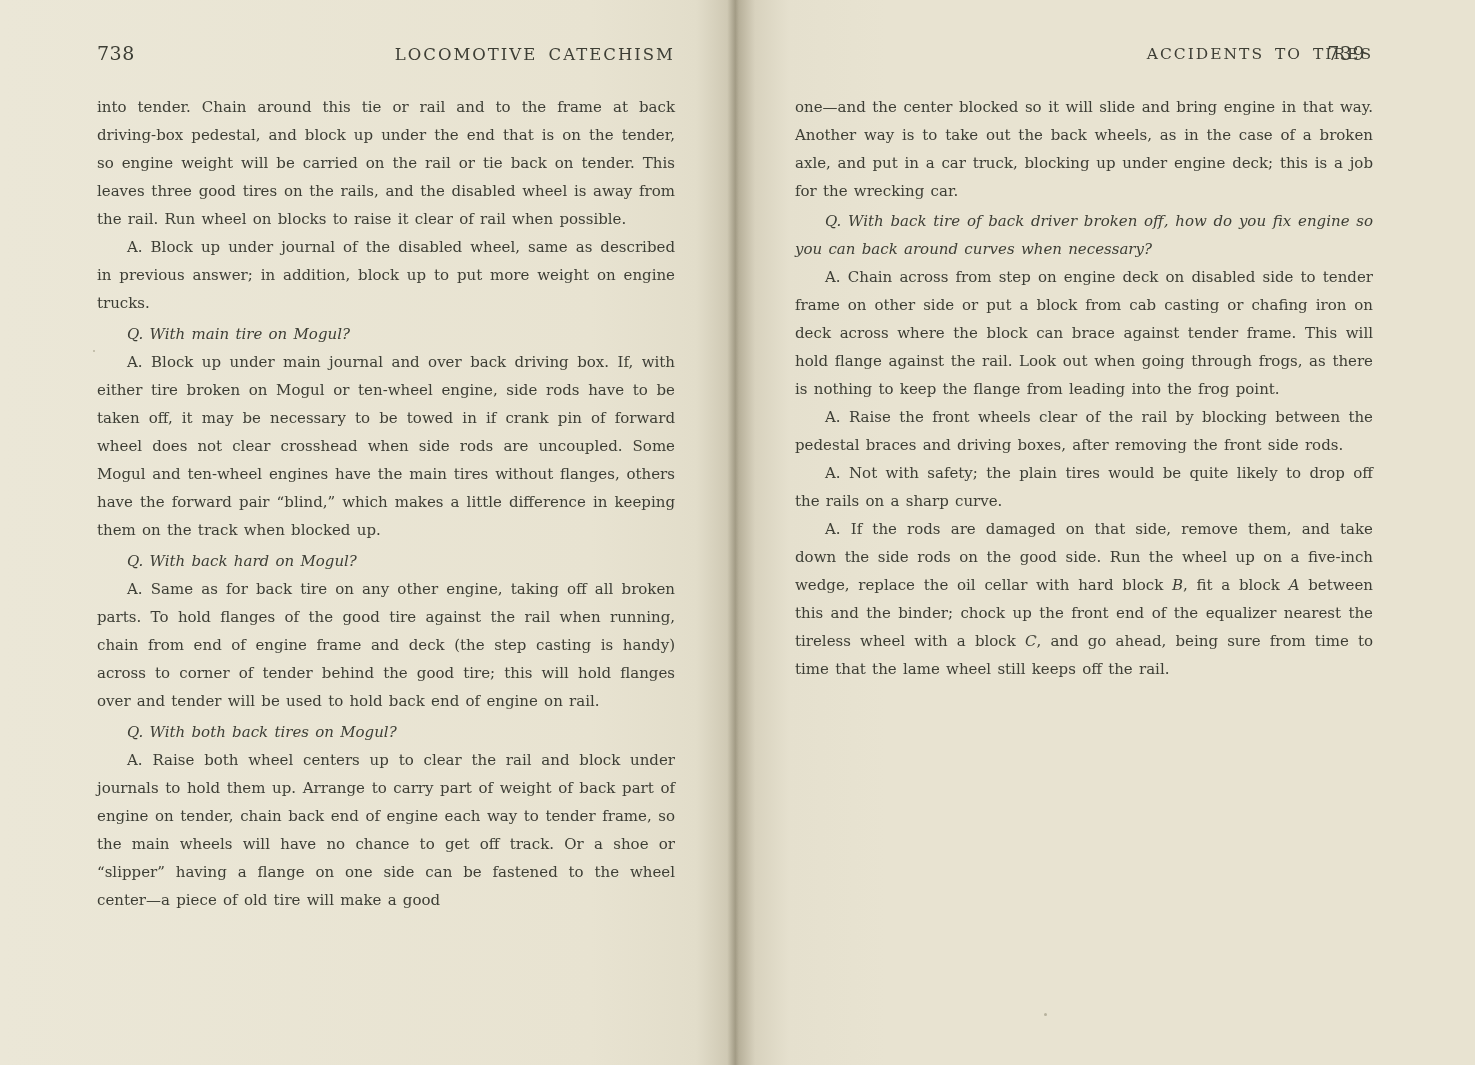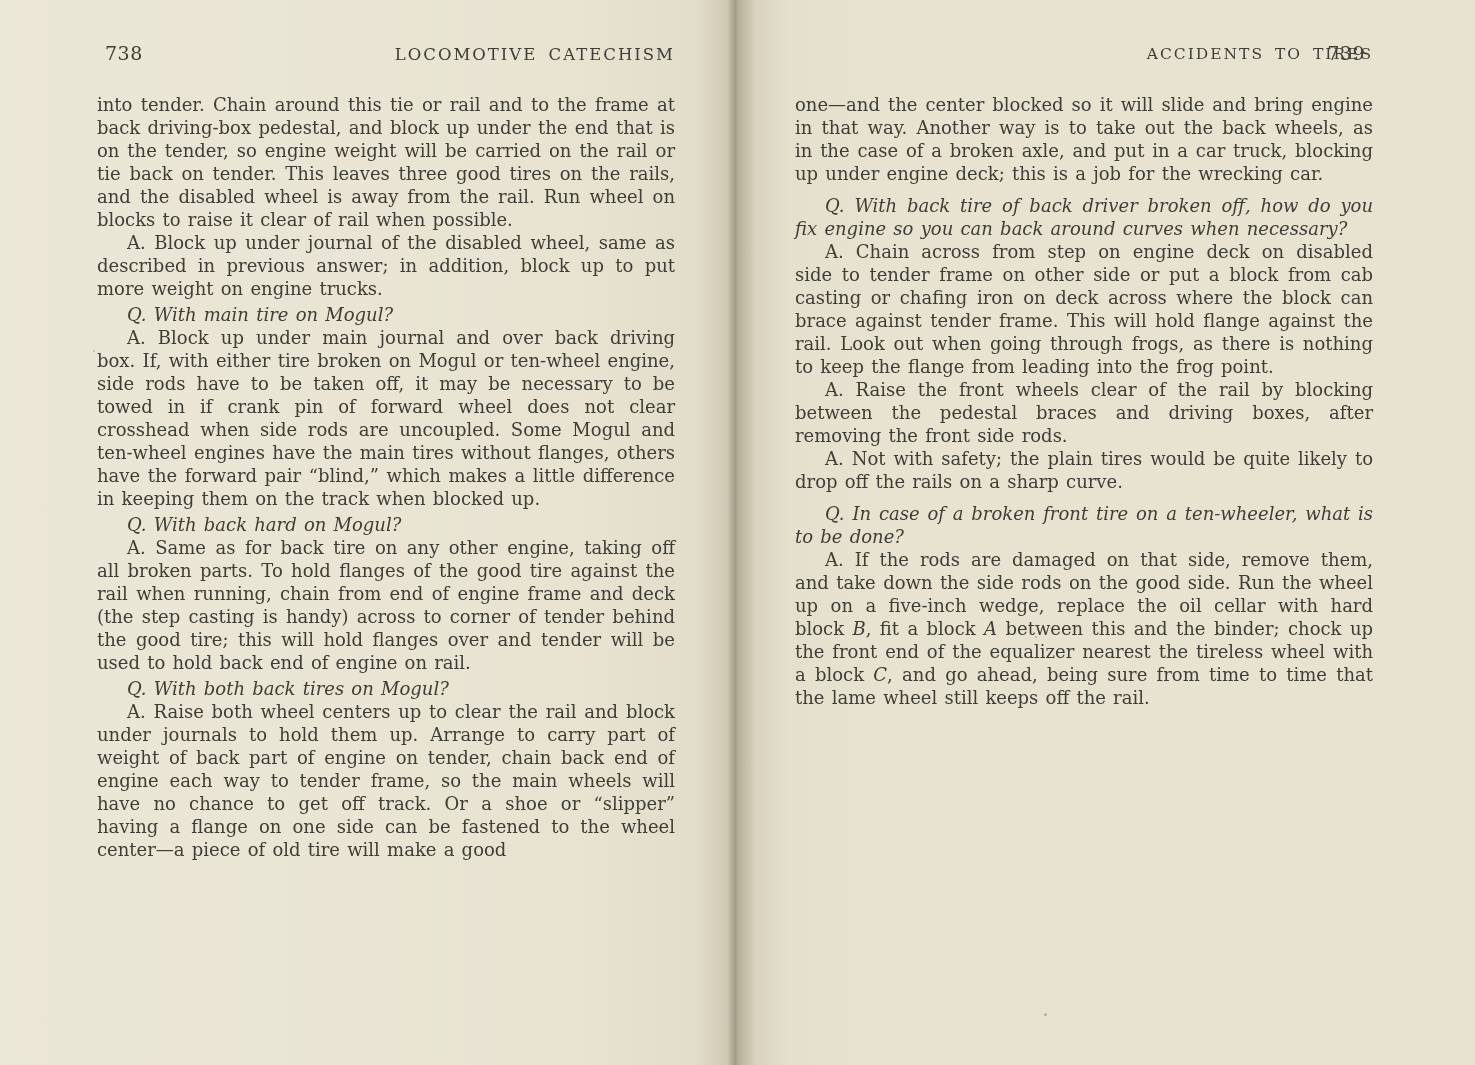--- a/index.html
+++ b/index.html
@@ -44,46 +44,46 @@
     position: relative;
     height: 27px;
     margin-bottom: 24px;
   }
   .pagenum {
     position: absolute;
     top: 0;
     font-size: 19px;
     letter-spacing: 0.5px;
   }
-  .pn-left  { left: 8px; }
+  .pn-left  { left: 0; }
   .pn-right { right: 8px; }
   .runhead {
     display: block;
     text-align: right;
     font-size: 16px;
     letter-spacing: 2px;
     padding-top: 3px;
     word-spacing: 4px;
   }
   .left  .runhead { font-size: 16.5px; }
   .right .runhead { font-size: 15.5px; }
 
   .pagebody { width: 578px; }
   .para {
     margin: 0;
     text-align: justify;
     text-indent: 30px;
-    font-size: 18px;
-    line-height: 23px;
+    font-size: 15px;
+    line-height: 28px;
     word-spacing: 1.5px;
   }
   .para.continuation { text-indent: 0; }
   .para.question { font-style: italic; }
   .left  .para.question { margin-top: 3px; }
-  .right .para.question { margin-top: 9px; }
+  .right .para.question { margin-top: 2px; }
   .para i { font-style: italic; }
 
   .speck {
     position: absolute;
     background: #8f8a73;
     border-radius: 50%;
     opacity: 0.55;
   }
 </style>
 </head>
@@ -112,21 +112,20 @@
     <header class="pagehead">
       <span class="runhead">ACCIDENTS TO TIRES</span>
       <span class="pagenum pn-right">739</span>
     </header>
     <div class="pagebody" id="page-body-right">
         <p class="para continuation"><span>one—and the center blocked so it will slide and bring engine in that way.  Another way is to take out the back wheels, as in the case of a broken axle, and put in a car truck, blocking up under engine deck; this is a job for the wrecking car.</span></p>
         <p class="para question"><span>Q. With back tire of back driver broken off, how do you fix engine so you can back around curves when necessary?</span></p>
         <p class="para answer"><span>A. Chain across from step on engine deck on disabled side to tender frame on other side or put a block from cab casting or chafing iron on deck across where the block can brace against tender frame.  This will hold flange against the rail.  Look out when going through frogs, as there is nothing to keep the flange from leading into the frog point.</span></p>
         <p class="para answer"><span>A. Raise the front wheels clear of the rail by blocking between the pedestal braces and driving boxes, after removing the front side rods.</span></p>
         <p class="para answer"><span>A. Not with safety; the plain tires would be quite likely to drop off the rails on a sharp curve.</span></p>
-        <p class="para question"><span>Q. In case of a broken front tire on a ten-wheeler, what is to be done?</span></p>
         <p class="para answer"><span>A. If the rods are damaged on that side, remove them, and take down the side rods on the good side.  Run the wheel up on a five-inch wedge, replace the oil cellar with hard block </span><i>B</i><span>, fit a block </span><i>A</i><span> between this and the binder; chock up the front end of the equalizer nearest the tireless wheel with a block </span><i>C</i><span>, and go ahead, being sure from time to time that the lame wheel still keeps off the rail.</span></p>
       </div>
   </section>
 
   <div class="speck" style="left:1044px; top:1013px; width:3px; height:3px;"></div>
   <div class="speck" style="left:1035px; top:636px; width:2px; height:2px;"></div>
   <div class="speck" style="left:93px; top:350px; width:2px; height:2px;"></div>
 
 </div>
 

